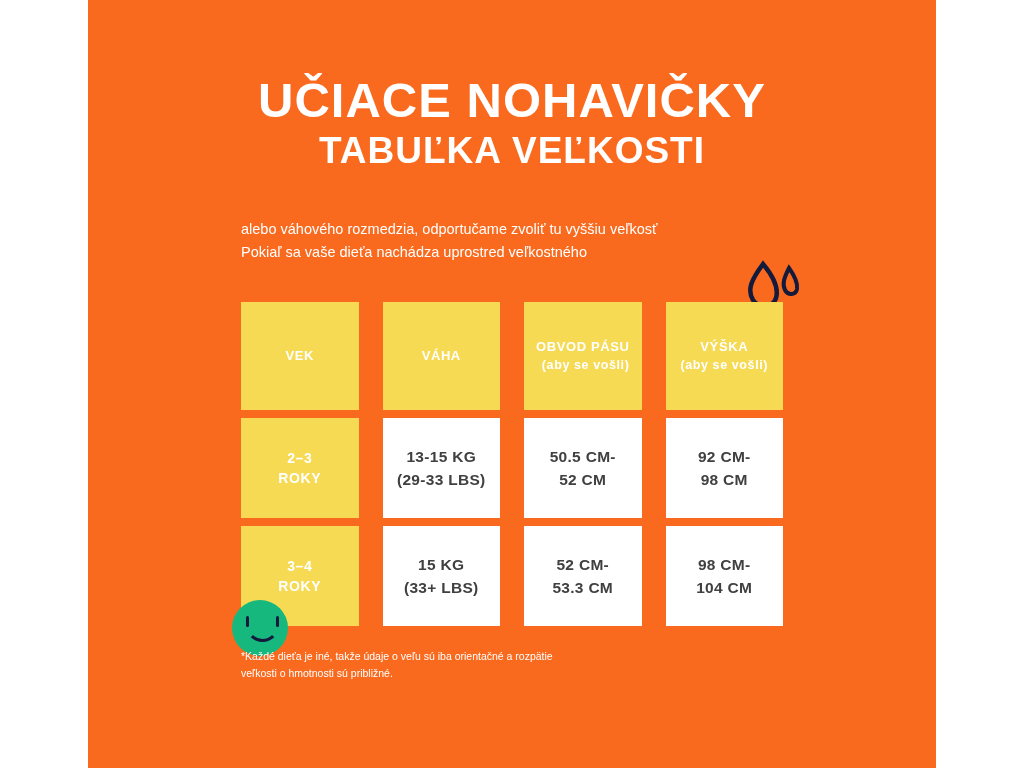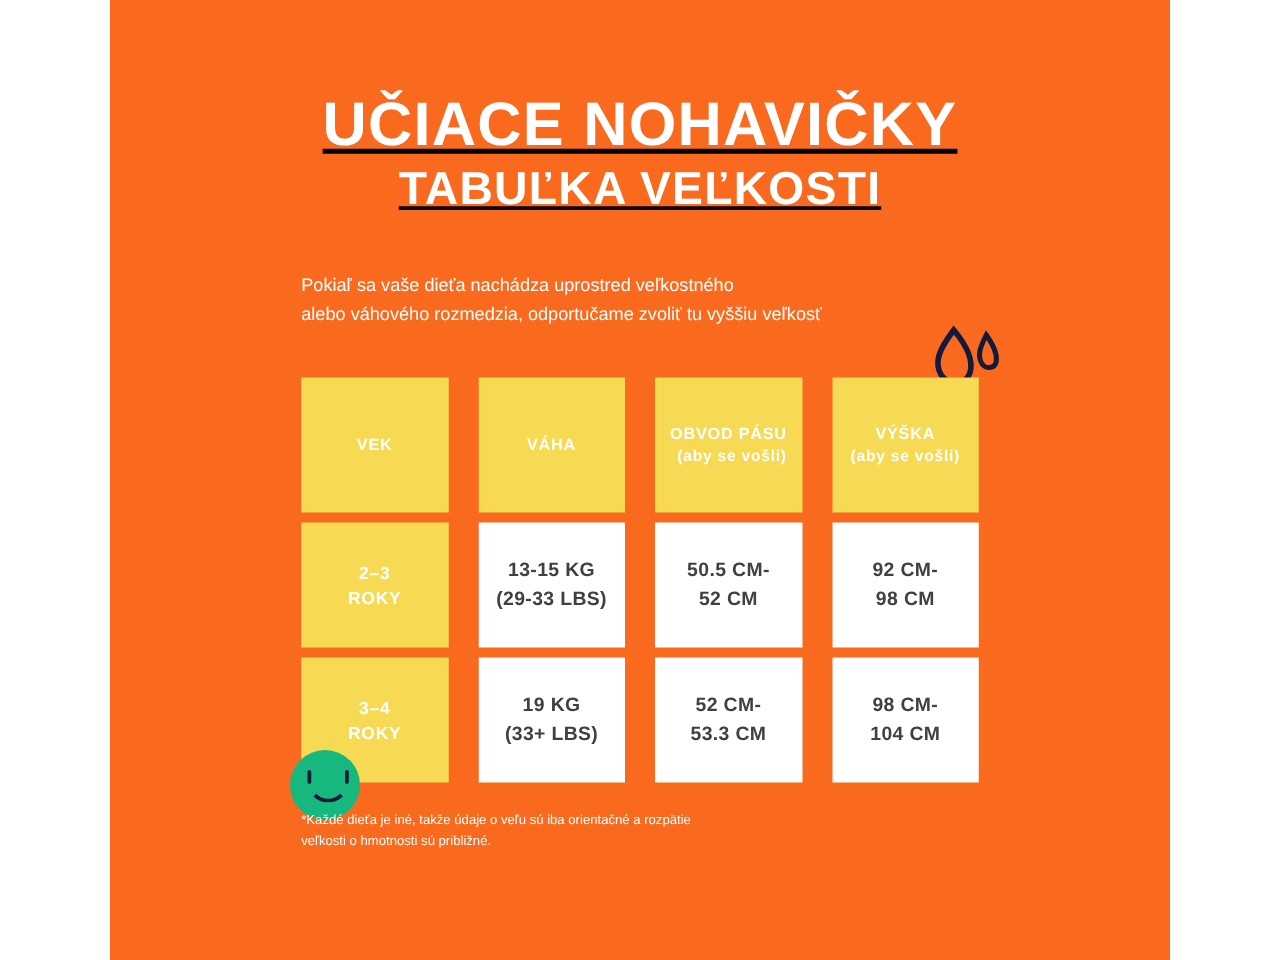--- a/index.html
+++ b/index.html
@@ -31,21 +31,20 @@
   }
   .side-left { left: 0; }
   .side-right { left: 936px; }
 
   .title-block {
     position: absolute;
     left: 0;
     top: 76px;
     width: 848px;
     text-align: center;
-    text-decoration: underline;
   }
   .title1, .title2 {
     color: #ffffff;
     font-weight: bold;
     letter-spacing: 1px;
     line-height: 1.02;
     margin: 0;
   }
   .title1 {
     font-size: 49px;
@@ -181,22 +180,22 @@
 <div class="side-white side-right"></div>
 
 <div class="poster">
 
   <div class="title-block">
     <h1 class="title1">UČIACE NOHAVIČKY</h1>
     <h2 class="title2">TABUĽKA VEĽKOSTI</h2>
   </div>
 
   <div class="subtitle">
+    <div>alebo váhového rozmedzia, odportučame zvoliť tu vyššiu veľkosť</div>
     <div>Pokiaľ sa vaše dieťa nachádza uprostred veľkostného</div>
-    <div>alebo váhového rozmedzia, odportučame zvoliť tu vyššiu veľkosť</div>
   </div>
 
   <svg class="drop" viewBox="0 0 60 56">
     <path d="M20 6 C8 22 4 32 10 42 C16 51 30 50 33 40 C36 30 30 18 20 6 Z" fill="none" stroke="#141a3c" stroke-width="4.5" stroke-linecap="round"></path>
     <path d="M46 10 C41 20 39 26 42 32 C45 38 53 37 54 31 C55 24 51 17 46 10 Z" fill="#fa6a1e" stroke="#141a3c" stroke-width="4" stroke-linecap="round"></path>
   </svg>
 
   <div class="table">
 
     <div class="row">
@@ -253,21 +252,21 @@
 
     <div class="row">
       <div class="cell age-cell">
         <div class="cell-lines">
           <span>3–4</span>
           <span>ROKY</span>
         </div>
       </div>
       <div class="cell val-cell">
         <div class="cell-lines">
-          <span>19 KG</span>
+          <span>15 KG</span>
           <span>(33+ LBS)</span>
         </div>
       </div>
       <div class="cell val-cell">
         <div class="cell-lines">
           <span>52 CM-</span>
           <span>53.3 CM</span>
         </div>
       </div>
       <div class="cell val-cell">

